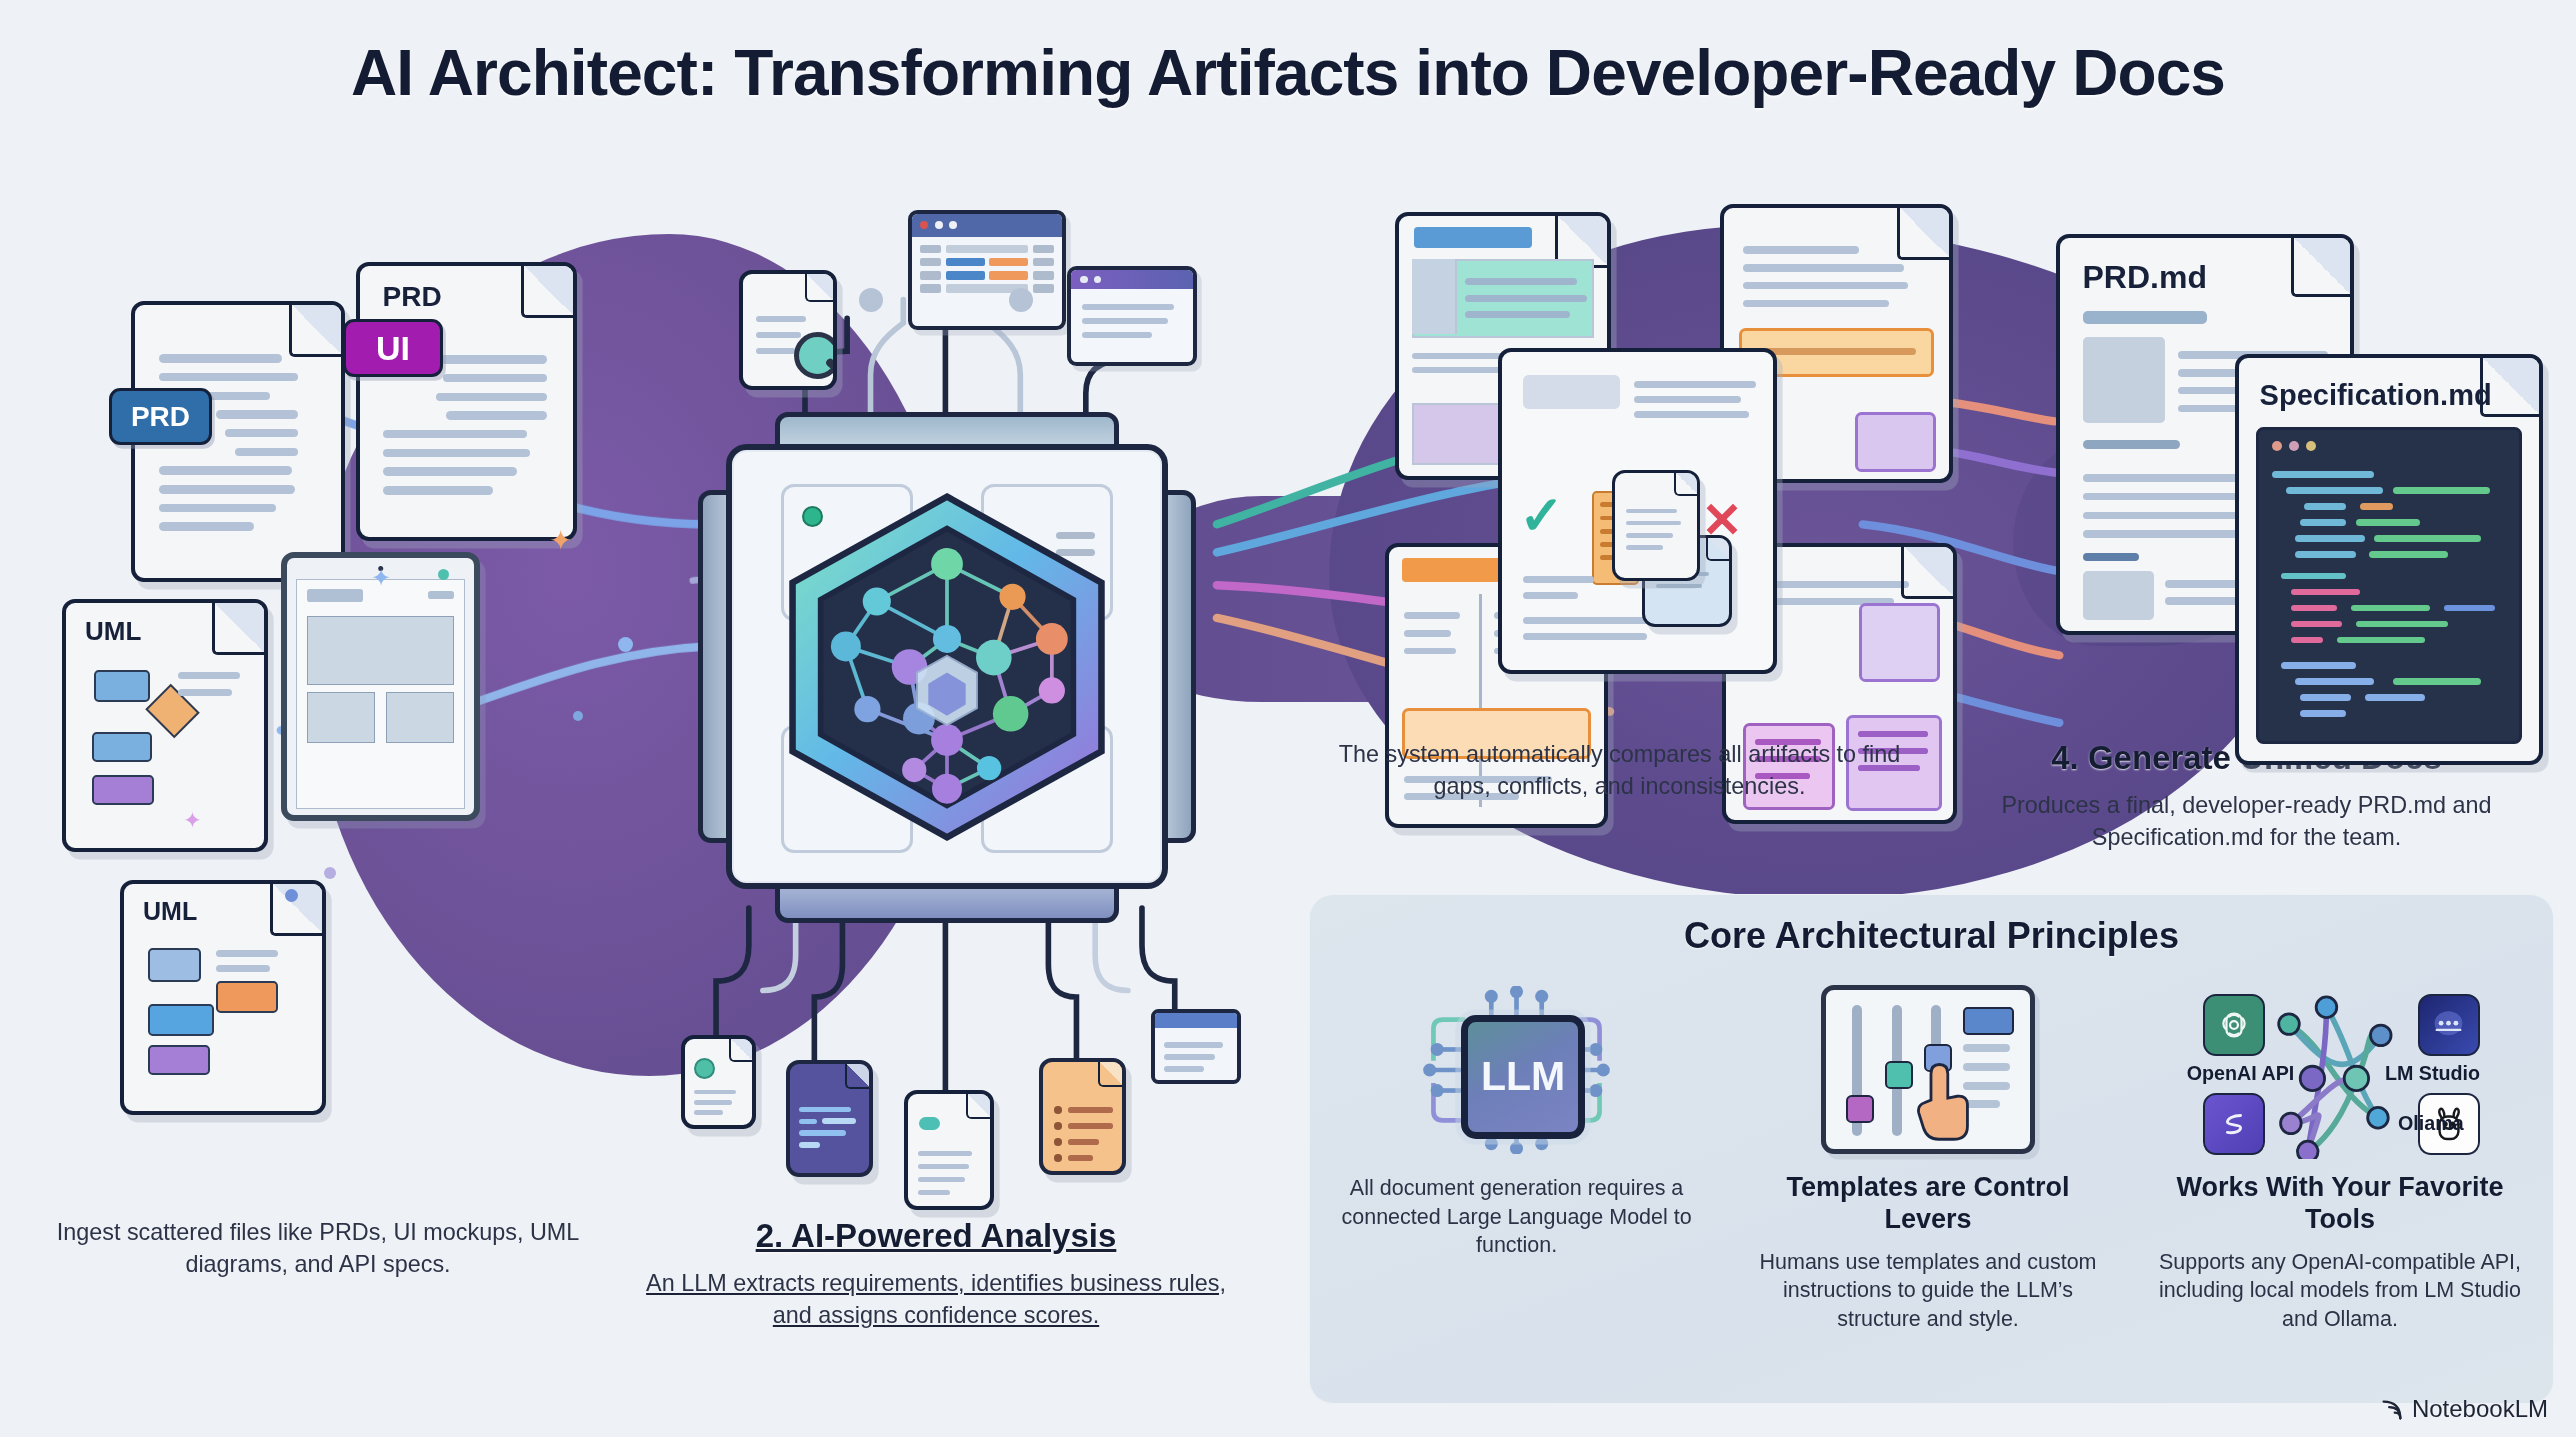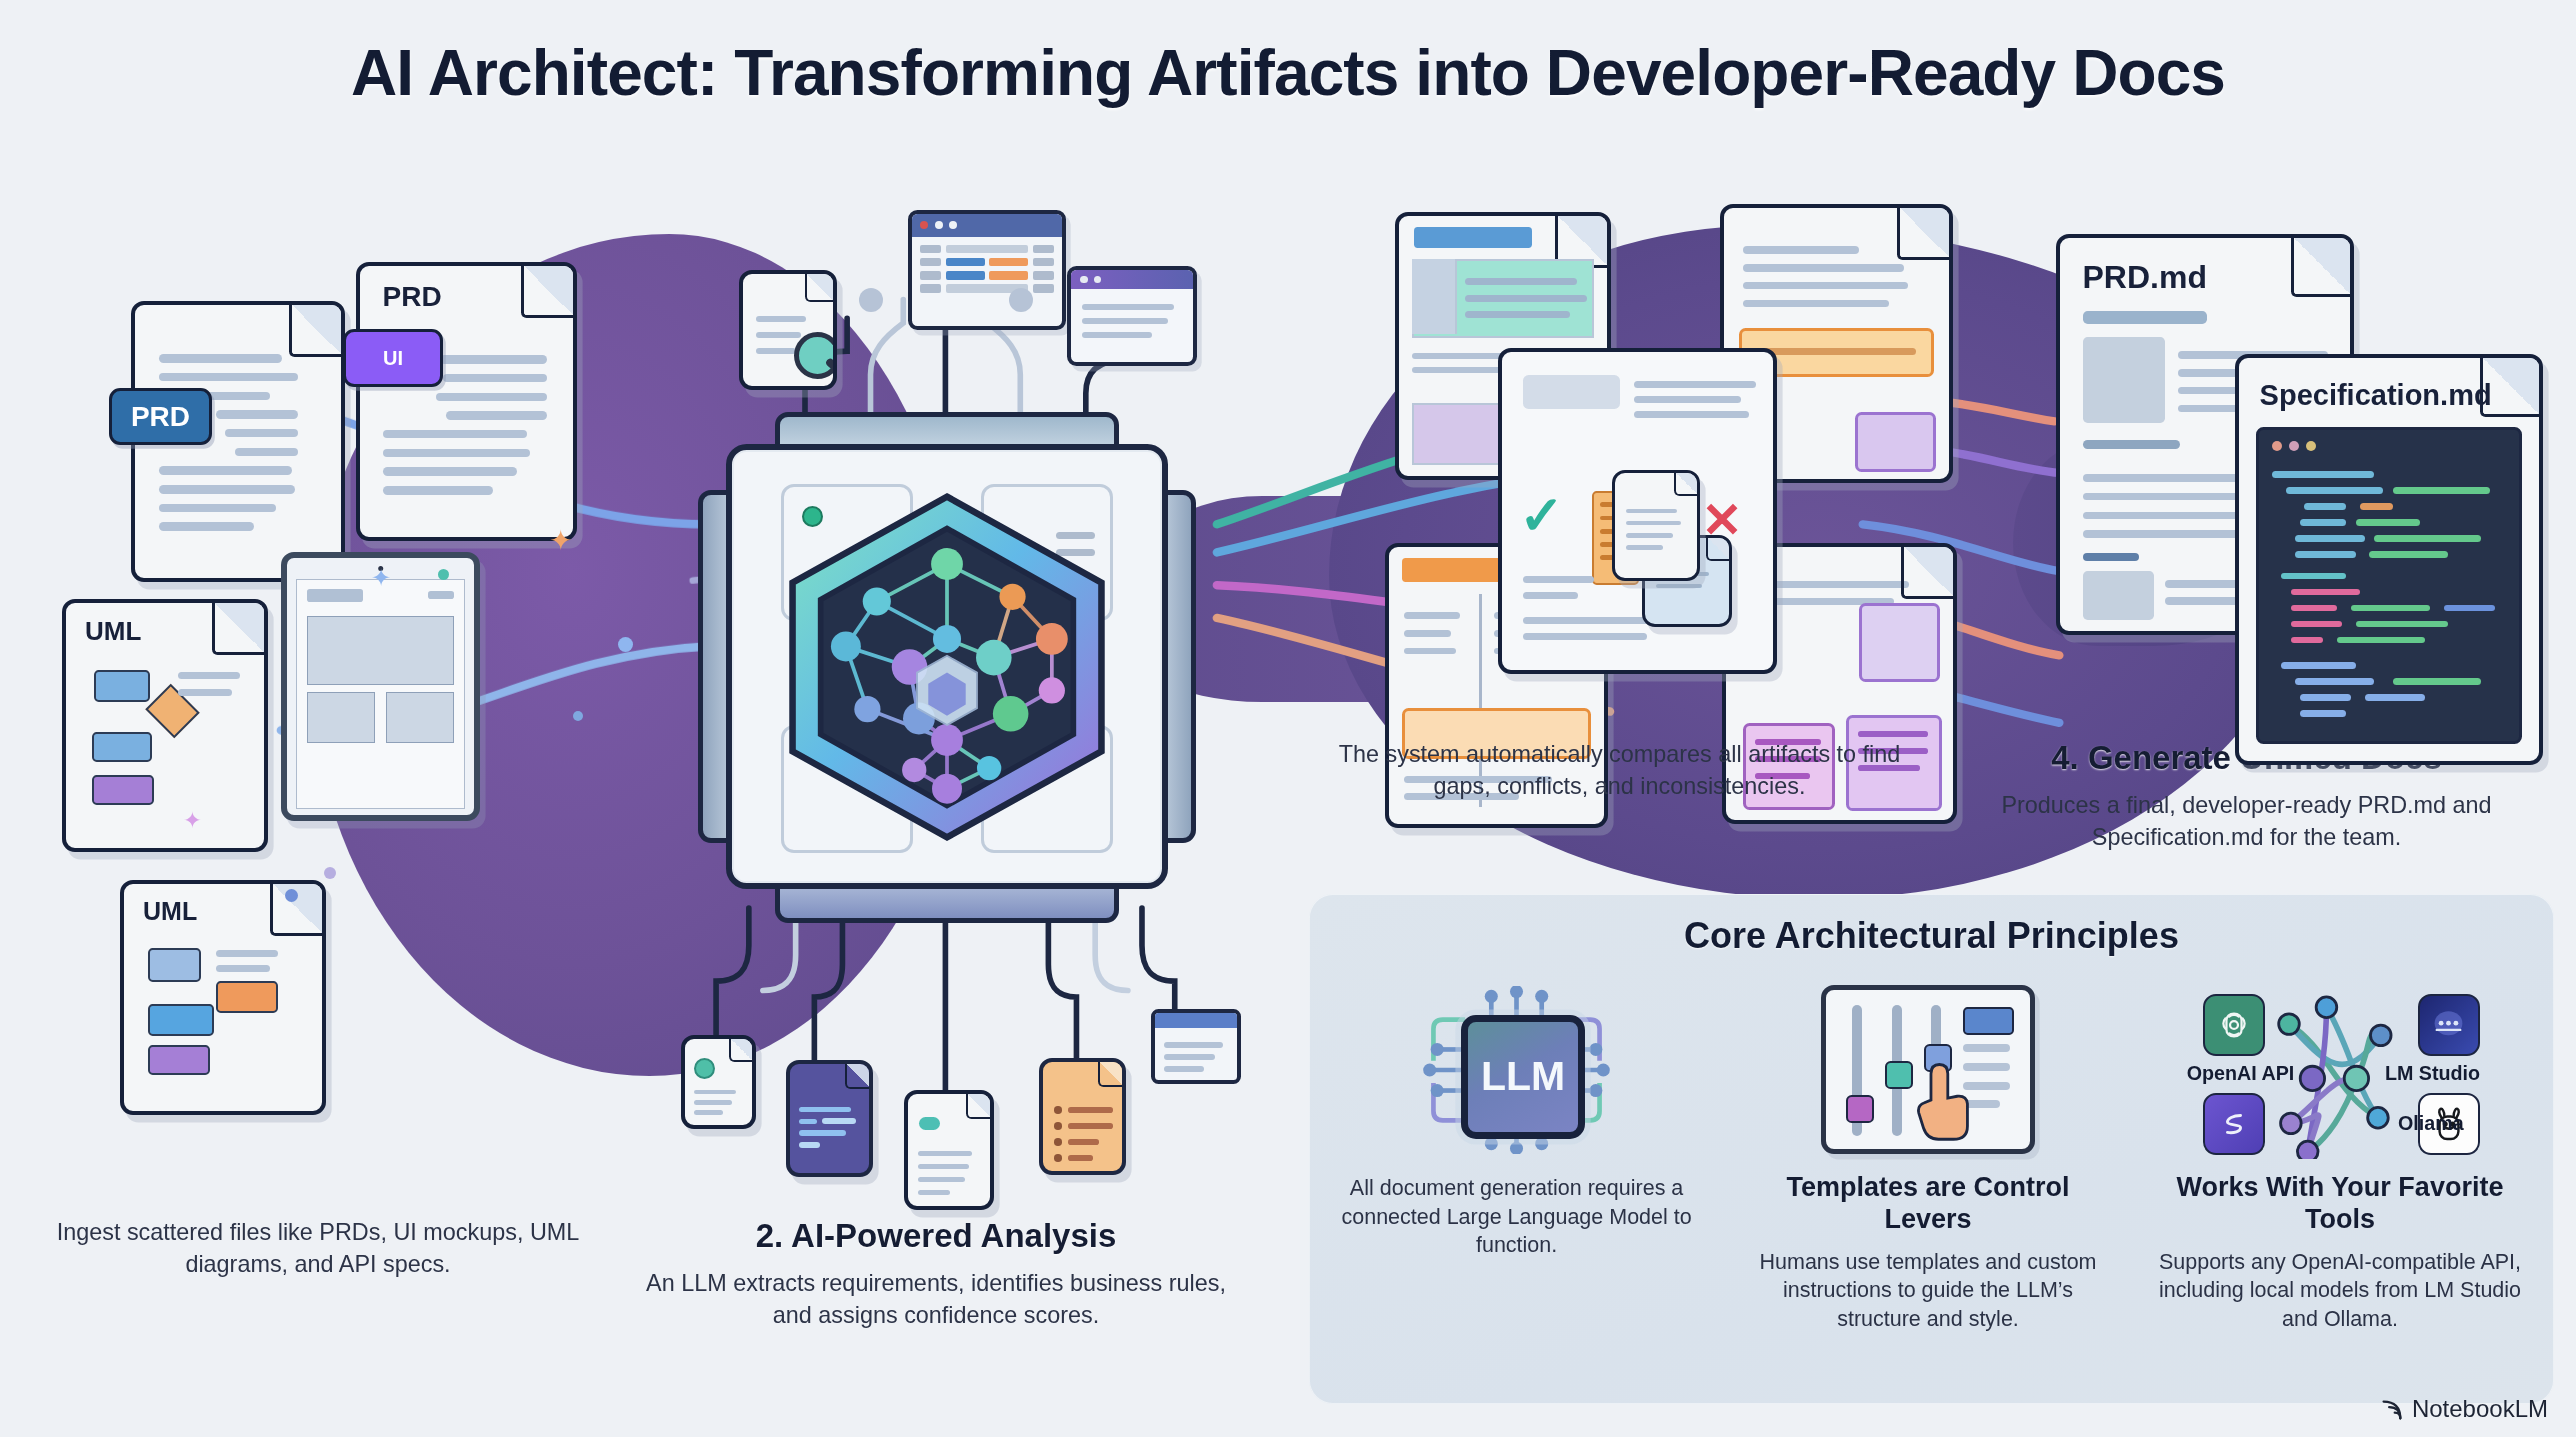--- a/index.html
+++ b/index.html
@@ -214,21 +214,21 @@
       <div class="line" style="width:64%;margin-left:34%"></div>
       <div class="line" style="width:62%;margin-left:36%"></div>
       <div class="line" style="width:66%;margin-left:32%"></div>
       <div class="line" style="width:60%;margin-left:38%"></div>
       <div class="line" style="width:86%"></div>
         <div class="line" style="width:88%"></div>
       <div class="line" style="width:80%"></div>
         <div class="line" style="width:66%"></div>
     </div>
   </div>
-  <div class="tag" style="left:343px;top:329px;width:94px;height:52px;font-size:20px;background:#8b5cf6;">
+  <div class="tag" style="left:343px;top:319px;width:94px;height:52px;font-size:34px;background:#a21caf;">
     <span>UI</span>
   </div>
 
   <div class="abs" style="left:281px;top:552px;width:187px;height:257px;background:#eef2f7;border:6.6px solid #3c4a5e;border-radius:13px;box-shadow:5.6px 7.5px 0 rgba(150,160,185,.3);">
     <div class="abs" style="left:50%;top:7.5px;width:5.6px;height:5.6px;border-radius:50%;background:#2a3347;transform:translateX(-50%);"></div>
     <div class="abs" style="left:9.4px;top:20.6px;right:9.4px;bottom:5.6px;background:#f7f9fb;border:1.9px solid #aebbcd;">
       <div class="abs" style="left:9.4px;top:9.4px;width:56px;height:13px;background:#b0c0d4;border-radius:2.8px;"></div>
       <div class="abs" style="right:9.4px;top:11.2px;width:26px;height:8.4px;background:#b0c0d4;border-radius:2.8px;"></div>
       <div class="abs" style="left:9.4px;top:36px;right:9.4px;height:67px;background:#ccd7e4;border:1.9px solid #8ea0b8;"></div>
       <div class="abs" style="left:9.4px;top:112px;width:66px;height:49px;background:#ccd7e4;border:1.9px solid #8ea0b8;"></div>
@@ -628,21 +628,21 @@
         <div class="line" style="height:6.6px;margin:9.4px 0 9.4px 12%;width:22%;background:#86aee8"></div>
         <div class="line" style="height:6.6px;margin:-16px 0 9.4px 40%;width:26%;background:#86aee8"></div>
         <div class="line" style="height:6.6px;margin:9.4px 0 9.4px 12%;width:20%;background:#86aee8"></div>
       </div>
     </div>
   </div>
 
   <div class="step" style="left:37px;top:1217px;width:562px;">
     <div class="p">Ingest scattered files like PRDs, UI mockups, UML diagrams, and API specs.</div>
   </div>
-  <div class="step" style="left:646px;top:1217px;width:580px;">
+  <div class="step" style="left:646px;top:1217px;width:580px;text-decoration:underline;">
     <div class="h">2. AI-Powered Analysis</div>
     <div class="p">An LLM extracts requirements, identifies business rules, and assigns confidence scores.</div>
   </div>
   <div class="step" style="left:1320px;top:739px;width:599px;">
     <div class="p">The system automatically compares all artifacts to find gaps, conflicts, and inconsistencies.</div>
   </div>
   <div class="step" style="left:1947px;top:739px;width:599px;">
     <div class="h">4. Generate Unified Docs</div>
     <div class="p">Produces a final, developer-ready PRD.md and Specification.md for the team.</div>
   </div>

